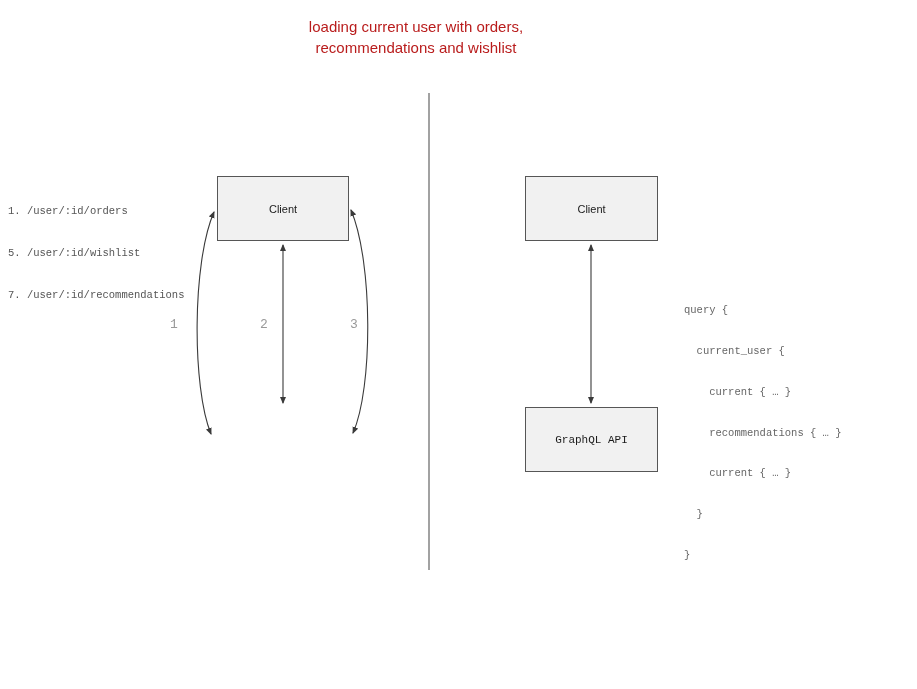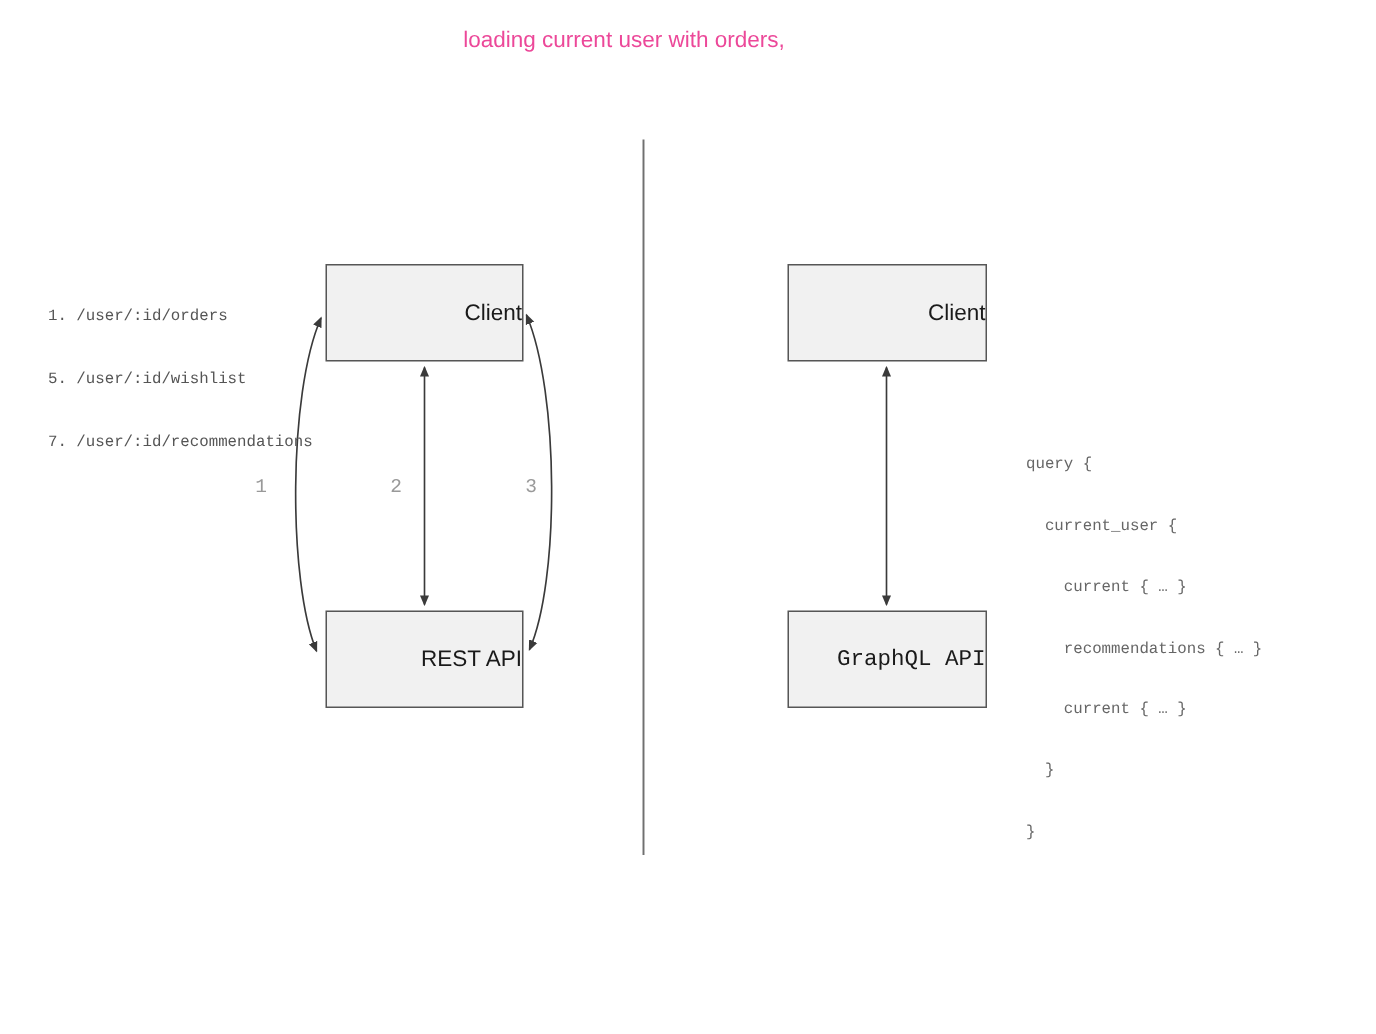--- a/index.html
+++ b/index.html
@@ -16,56 +16,55 @@
     overflow: hidden;
   }
   .title {
     position: absolute;
     left: 116px;
     top: 16px;
     width: 600px;
     text-align: center;
     font-size: 15px;
     line-height: 21px;
-    color: #ec4899;
+    color: #b91c1c;
   }
   .arrow-layer {
     position: absolute;
     left: 0;
     top: 0;
     pointer-events: none;
   }
   .node-box {
     position: absolute;
     width: 130px;
     height: 63px;
     background: #f1f1f1;
     border: 1px solid #565656;
     display: flex;
     align-items: center;
-    justify-content: flex-end;
-    font-size: 15px;
+    justify-content: center;
+    font-size: 11px;
     color: #1a1a1a;
   }
   .box-left-client  { left: 217px; top: 176px; }
   .box-left-api     { left: 217px; top: 407px; }
   .box-right-client { left: 525px; top: 176px; width: 131px; }
   .box-right-api    { left: 525px; top: 407px; width: 131px; font-family: Liberation Mono, monospace; }
   .mono {
     font-family: "Liberation Mono", "DejaVu Sans Mono", monospace;
     white-space: pre;
   }
   .endpoints {
     position: absolute;
     left: 8px;
     top: 176px;
     font-size: 10.5px;
     line-height: 14px;
     color: #555555;
-    margin-left: 24px;
   }
   .query-code {
     position: absolute;
     left: 684px;
     top: 277px;
     font-size: 10.5px;
     line-height: 13.6px;
     color: #666666;
   }
   .arrow-num {
@@ -79,20 +78,21 @@
   .num-2 { left: 264px; top: 317px; }
   .num-3 { left: 354px; top: 317px; }
 </style>
 </head>
 <body>
 
 <div class="canvas">
 
   <div class="title">
     <div>loading current user with orders,</div>
+    <div>recommendations and wishlist</div>
   </div>
 
   <svg class="arrow-layer" width="917" height="689" viewBox="0 0 917 689">
     <defs>
       <marker id="ah" viewBox="0 0 10 10" refX="8.5" refY="5" markerWidth="6.5" markerHeight="6.5" orient="auto-start-reverse">
         <path d="M0,0.8 L10,5 L0,9.2 z" fill="#3a3a3a"></path>
       </marker>
     </defs>
 
     <line x1="429" y1="93" x2="429" y2="570" stroke="#707070" stroke-width="1.3"></line>
@@ -108,23 +108,20 @@
 
   <div class="endpoints mono">
     <div>1. /user/:id/orders</div>
     <div>5. /user/:id/wishlist</div>
     <div>7. /user/:id/recommendations</div>
   </div>
 
   <div class="node-box box-left-client">
     <span>Client</span>
   </div>
-  <div class="node-box box-left-api">
-    <span>REST API</span>
-  </div>
 
   <span class="arrow-num num-1">1</span>
   <span class="arrow-num num-2">2</span>
   <span class="arrow-num num-3">3</span>
 
   <div class="node-box box-right-client">
     <span>Client</span>
   </div>
   <div class="node-box box-right-api">
     <span>GraphQL API</span>

